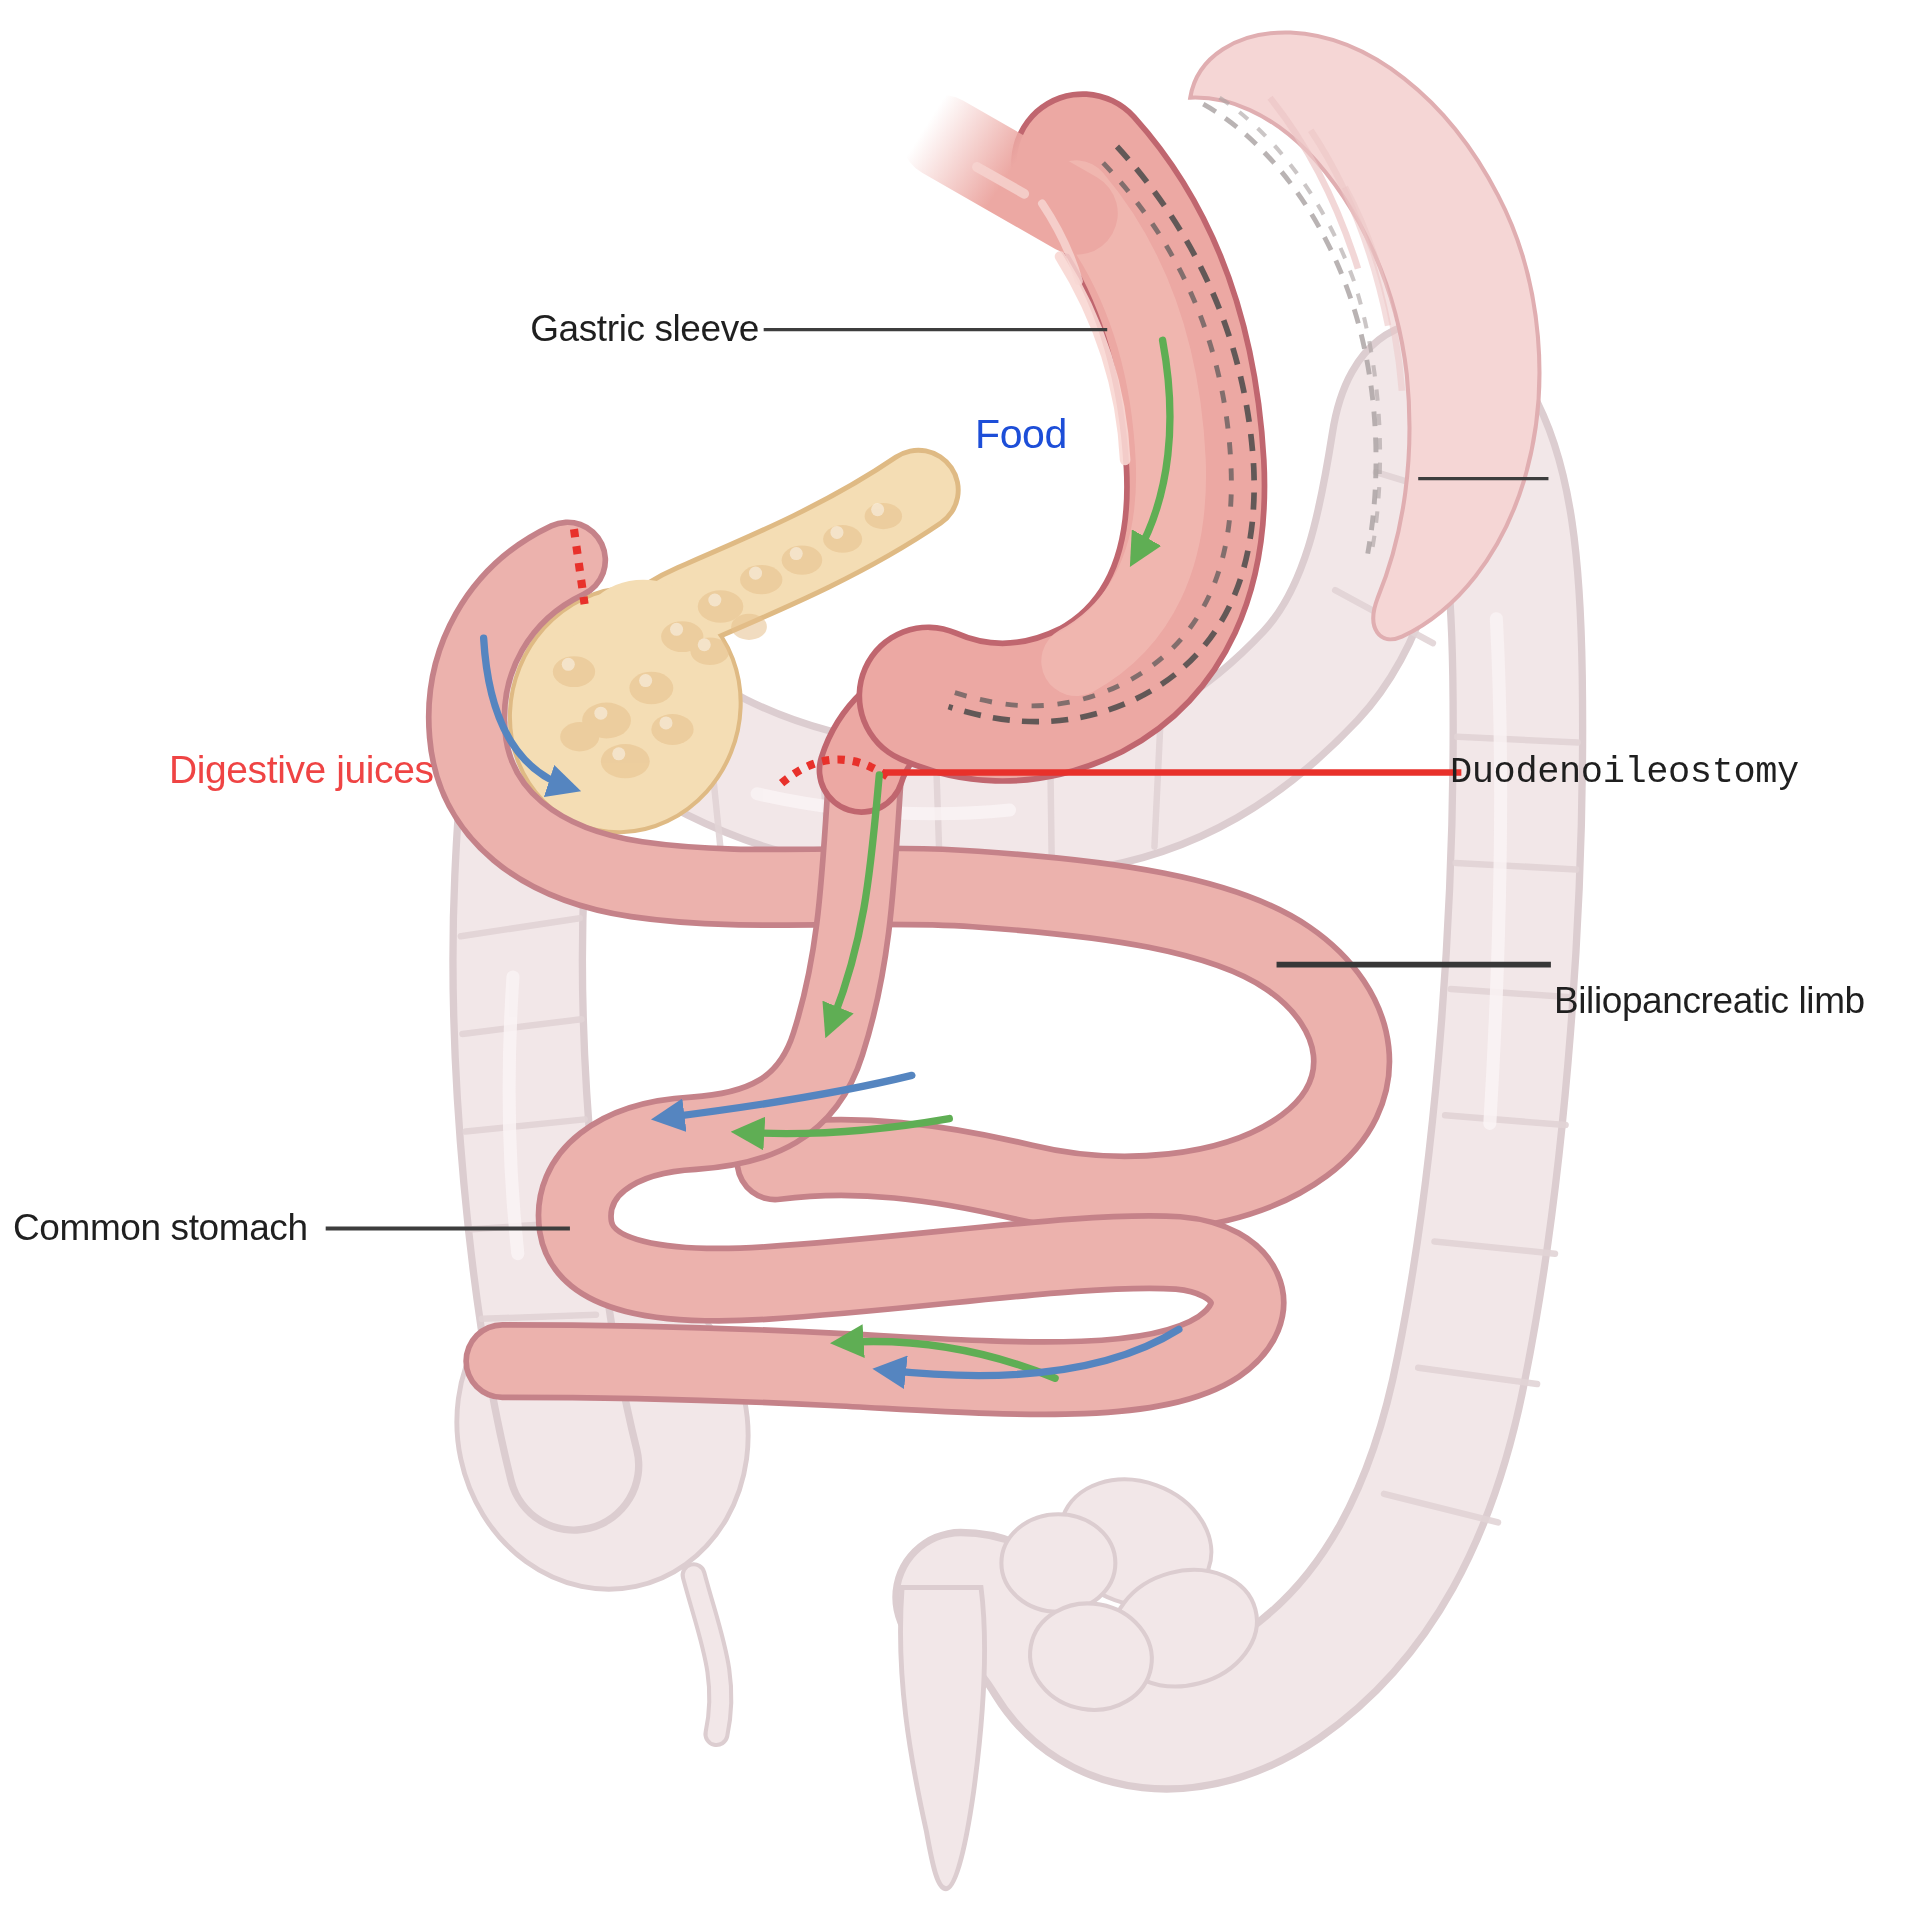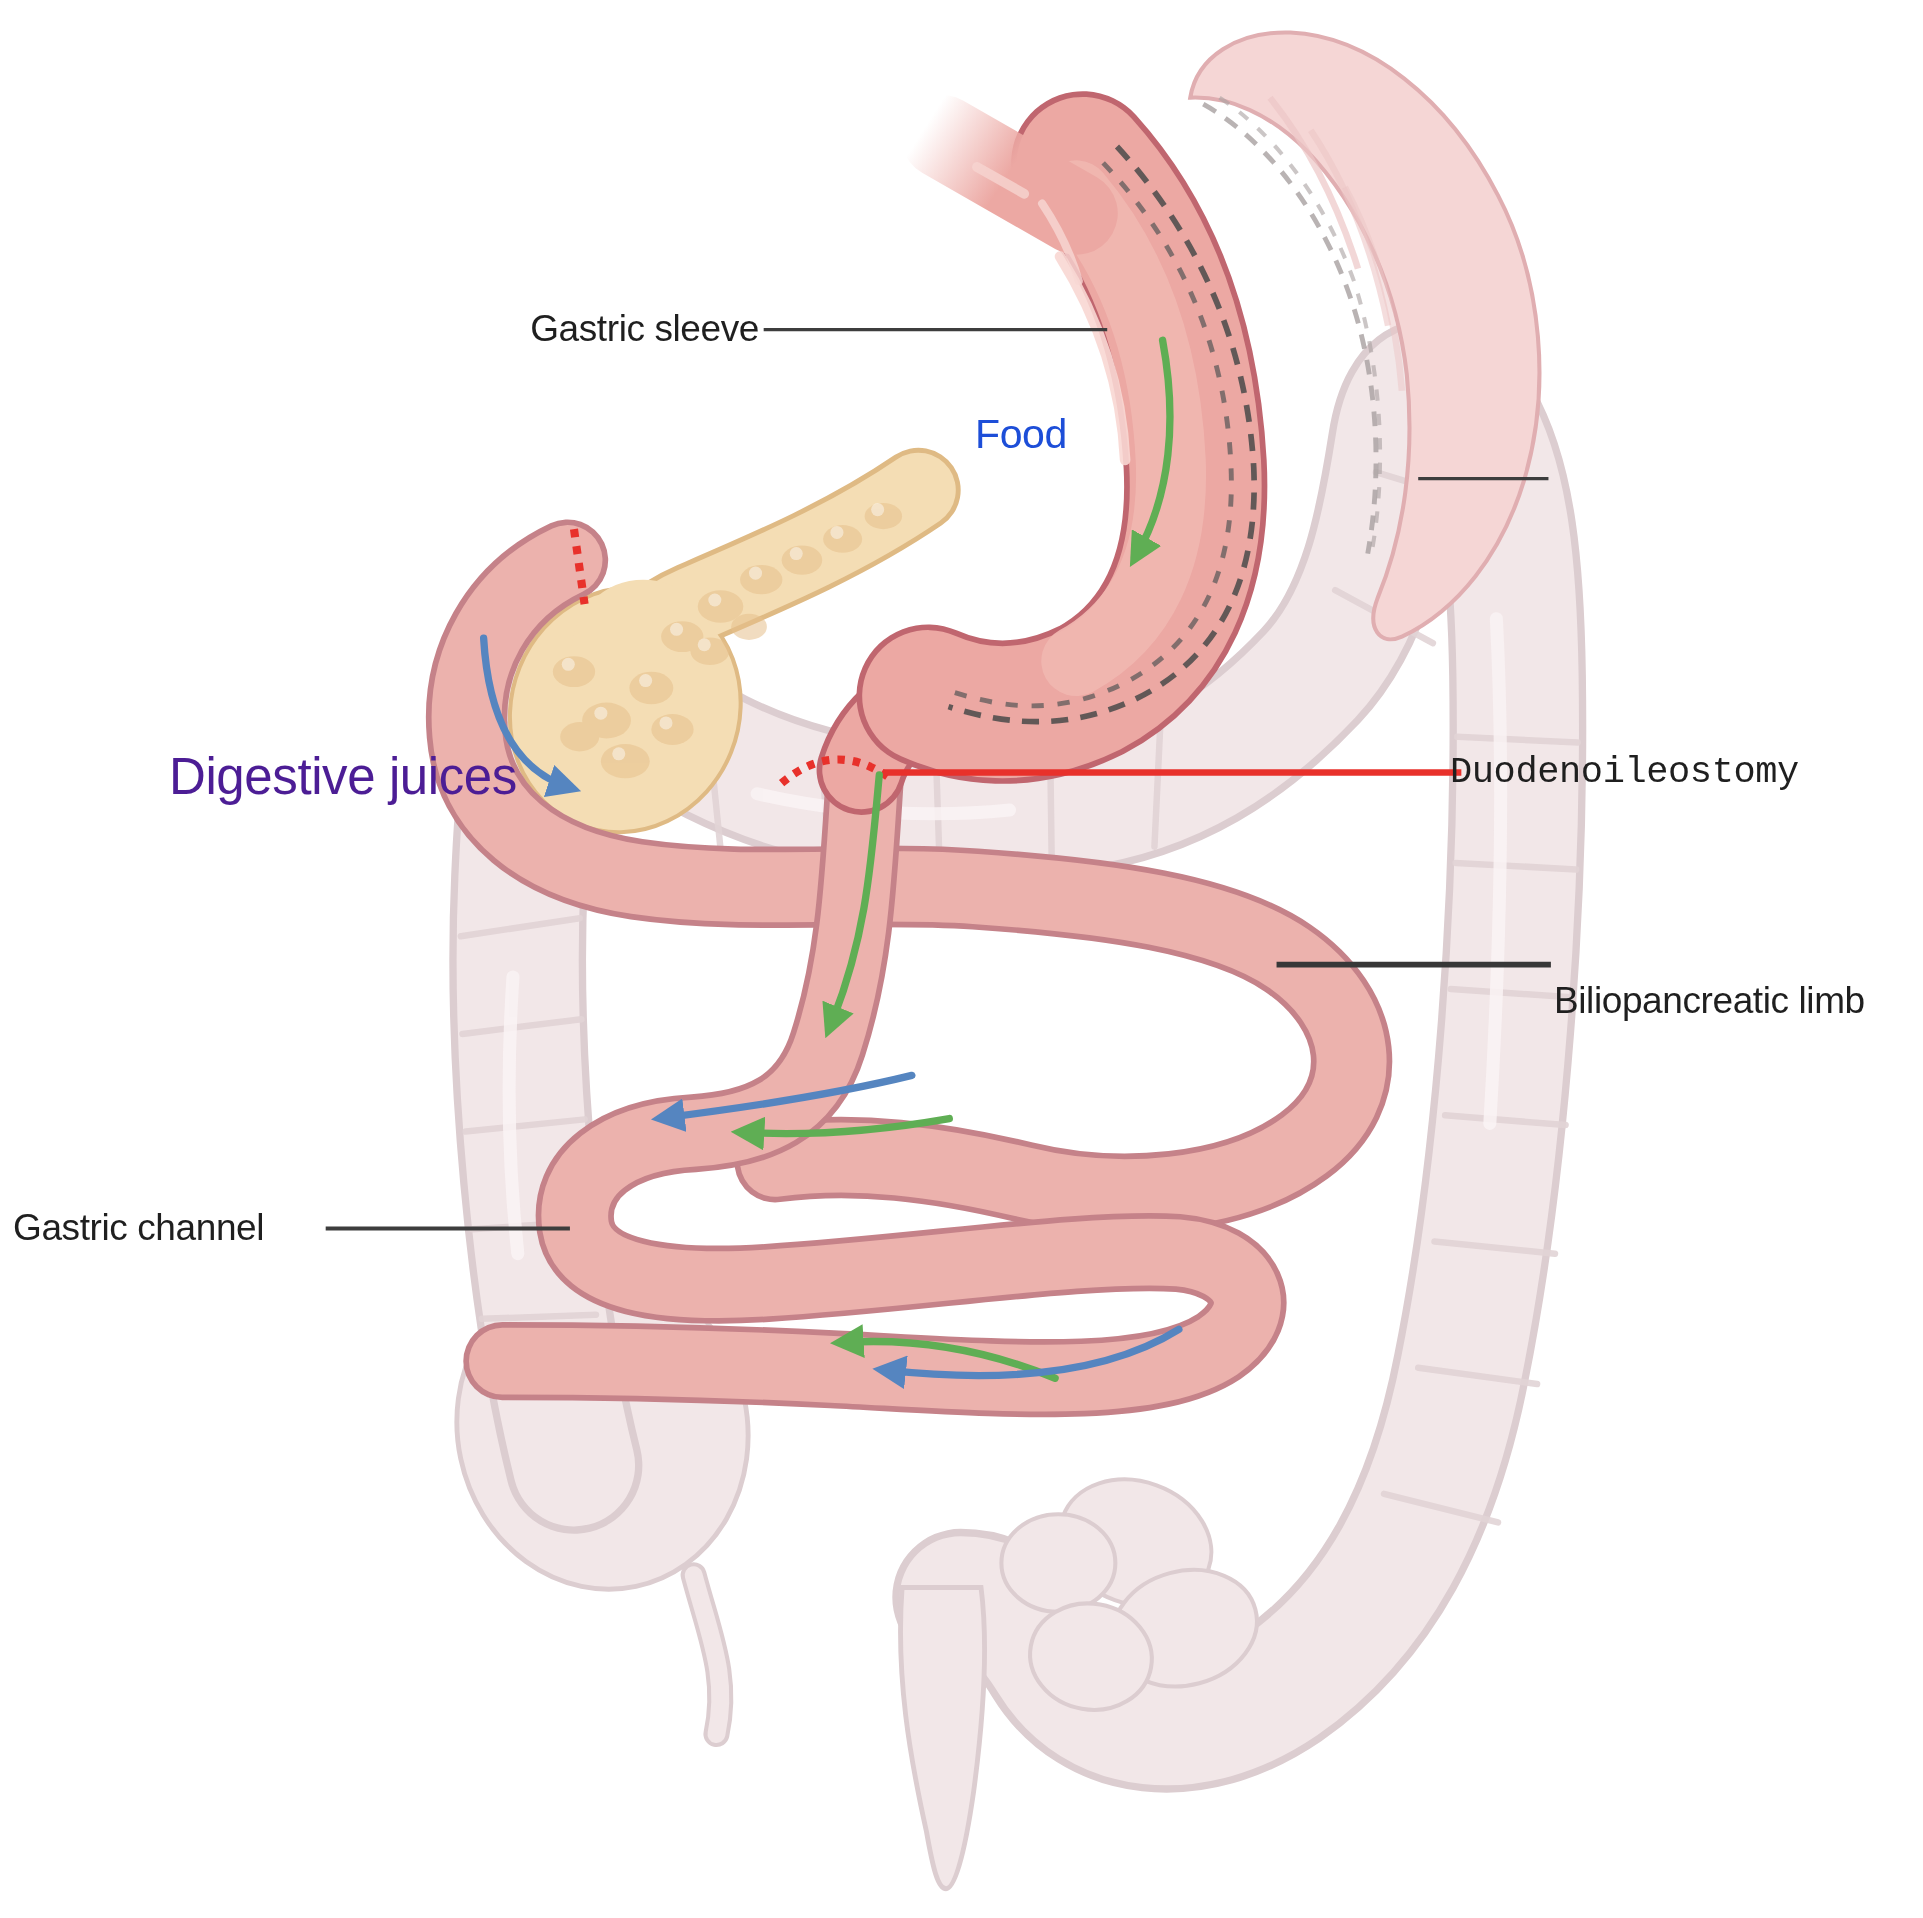--- a/index.html
+++ b/index.html
@@ -3,21 +3,21 @@
 <meta charset="utf-8">
 <style>
   html,body{margin:0;padding:0;background:#ffffff;}
   .stage{position:relative;width:1923px;height:1918px;background:#fff;overflow:hidden;
          font-family:"Liberation Sans", sans-serif;}
   .stage svg{position:absolute;left:0;top:0;}
   .lbl{position:absolute;font-size:37px;color:#1f1f1f;letter-spacing:-0.4px;white-space:nowrap;line-height:1.16;}
   .lbl.right{text-align:right;}
   .lbl.wrap{white-space:normal;}
   .lbl.green{color:#1d4ed8;font-size:41px;}
-  .lbl.blue{color:#4c1d95;font-size:51px;}
+  .lbl.blue{color:#ef4444;font-size:39px;}
 </style>
 </head>
 <body>
 
 <div class="stage">
 
 <svg width="1923" height="1918" viewBox="0 0 2362 2356">
   <defs>
     <linearGradient id="esoGrad" gradientUnits="userSpaceOnUse" x1="1140" y1="150" x2="1320" y2="265">
       <stop offset="0" stop-color="#eca8a3" stop-opacity="0"></stop>
@@ -206,16 +206,16 @@
 
 <div class="lbl green" style="left:975px;top:411px;">Food</div>
 
 
 <div class="lbl blue" style="left:169px;top:747px;">Digestive juices</div>
 
 <div class="lbl" style="left:1450px;top:751px;font-family:Liberation Mono, monospace;">Duodenoileostomy</div>
 
 <div class="lbl" style="left:1554px;top:980px;">Biliopancreatic limb</div>
 
-<div class="lbl" style="left:13px;top:1207px;">Gastric channel</div>
+<div class="lbl" style="left:13px;top:1207px;">Common stomach</div>
 
 </div>
 
 
 </body></html>

